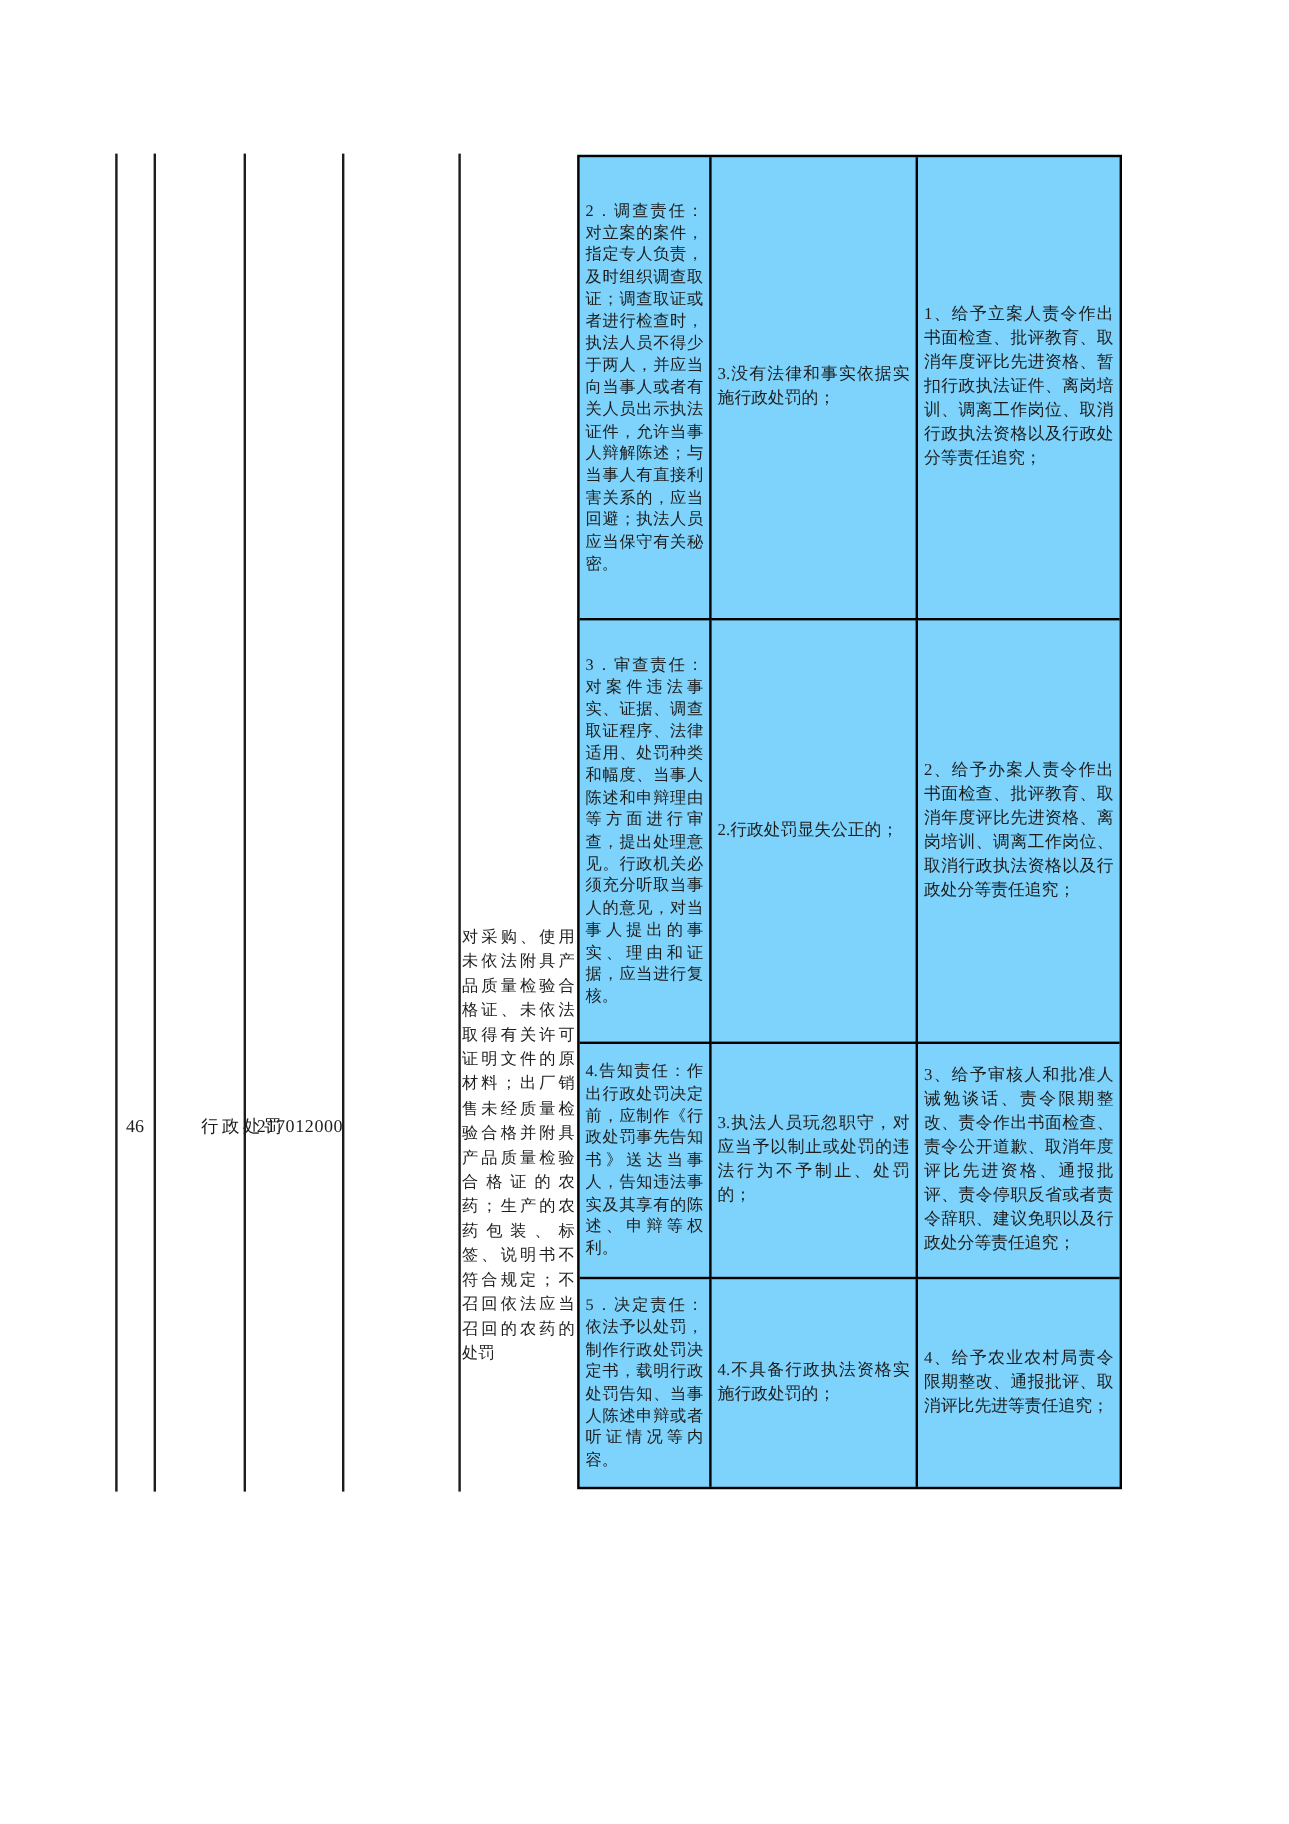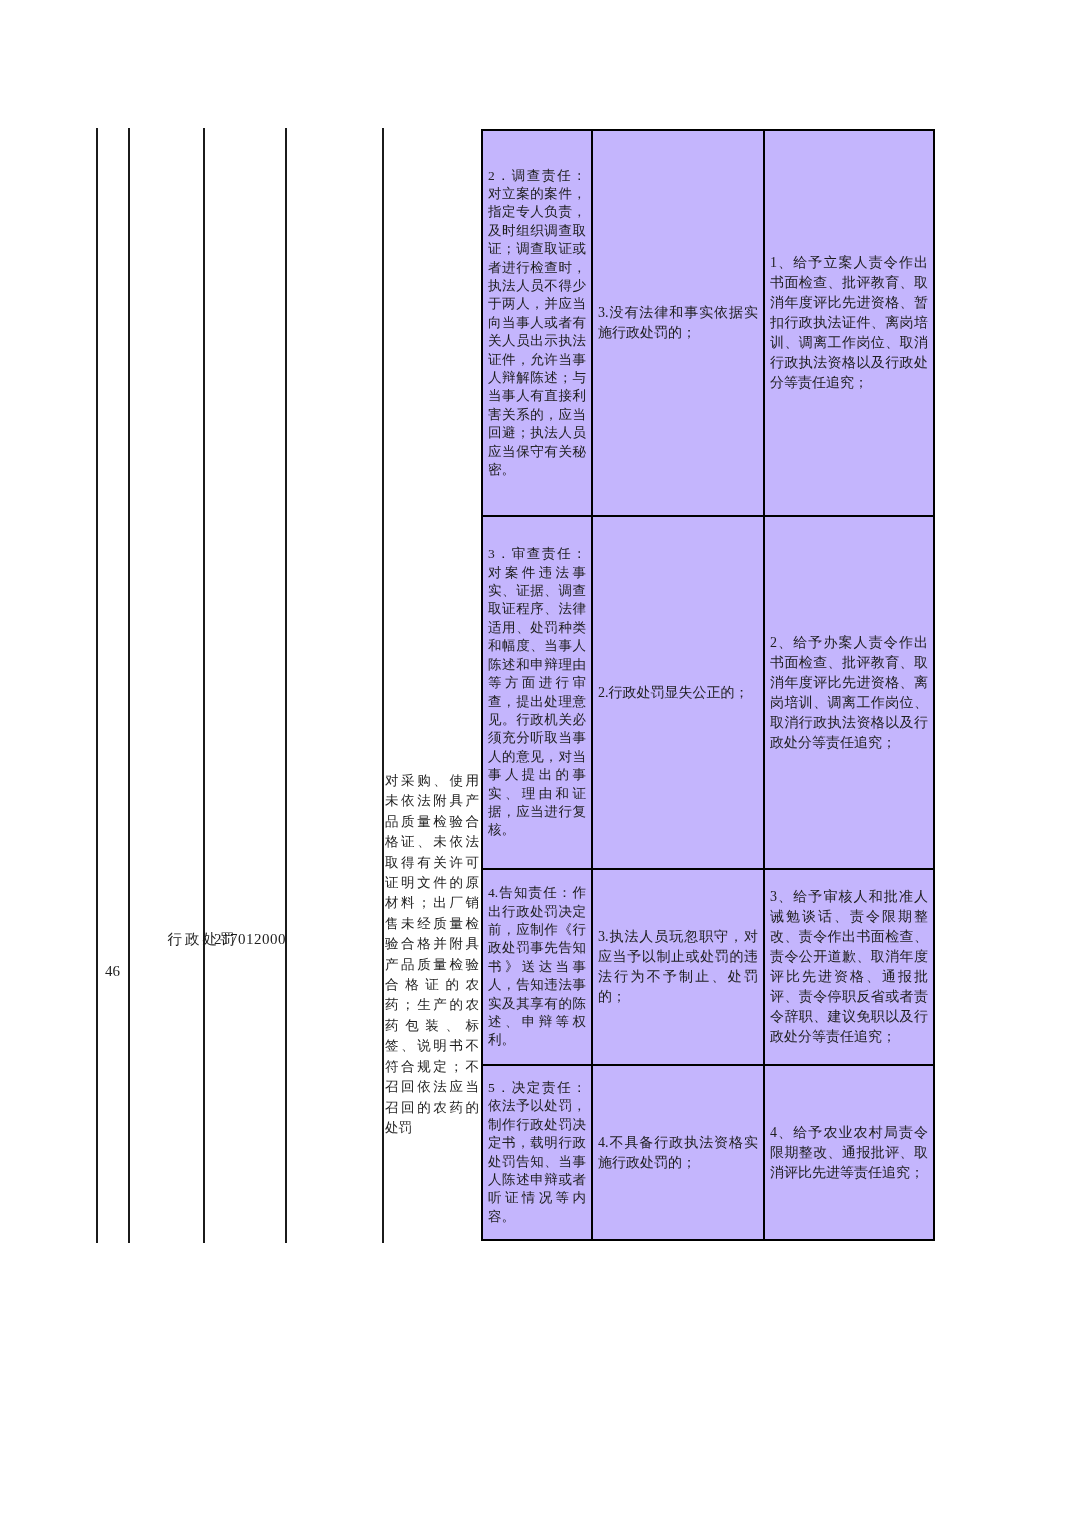--- a/index.html
+++ b/index.html
@@ -5,31 +5,31 @@
   html,body{margin:0;padding:0;}
   body{
     width:1074px;height:1520px;background:#ffffff;position:relative;
     font-family:"Liberation Serif","DejaVu Serif",serif;color:#1d1d1d;
   }
   .page{position:absolute;inset:0;background:#fff;}
   
   .vline{position:absolute;top:128px;height:1115px;width:2px;background:#1b1b1b;}
   
   .leftcell{position:absolute;text-align:center;font-size:15px;line-height:21px;}
-  .seq{left:97px;width:31px;top:929px;margin-top:32px;}
+  .seq{left:97px;width:31px;top:929px;}
   .ptype{left:130px;width:73px;top:929px;letter-spacing:3px;font-size:14.5px;padding-left:36px;}
   .pcode{left:204px;width:92px;top:929px;letter-spacing:0.5px;}
   .itemname{
     position:absolute;left:385px;width:94px;top:771px;
     font-size:13.5px;line-height:20.4px;text-align:justify;text-justify:inter-character;
   }
   
   .boxgrid{
     position:absolute;left:481px;top:129px;width:454px;height:1112px;
-    box-sizing:border-box;border:2px solid #000;background:#c4b5fd;
+    box-sizing:border-box;border:2px solid #000;background:#7dd3fc;
     display:grid;
     grid-template-columns:110px 172px 168px;
     grid-template-rows:386px 353px 196px 173px;
   }
   .bcell{
     box-sizing:border-box;border-right:2px solid #000;border-bottom:2px solid #000;
     display:flex;align-items:center;overflow:hidden;
   }
   .bcell:nth-child(3n){border-right:none;}
   .bcell:nth-child(n+10){border-bottom:none;}

